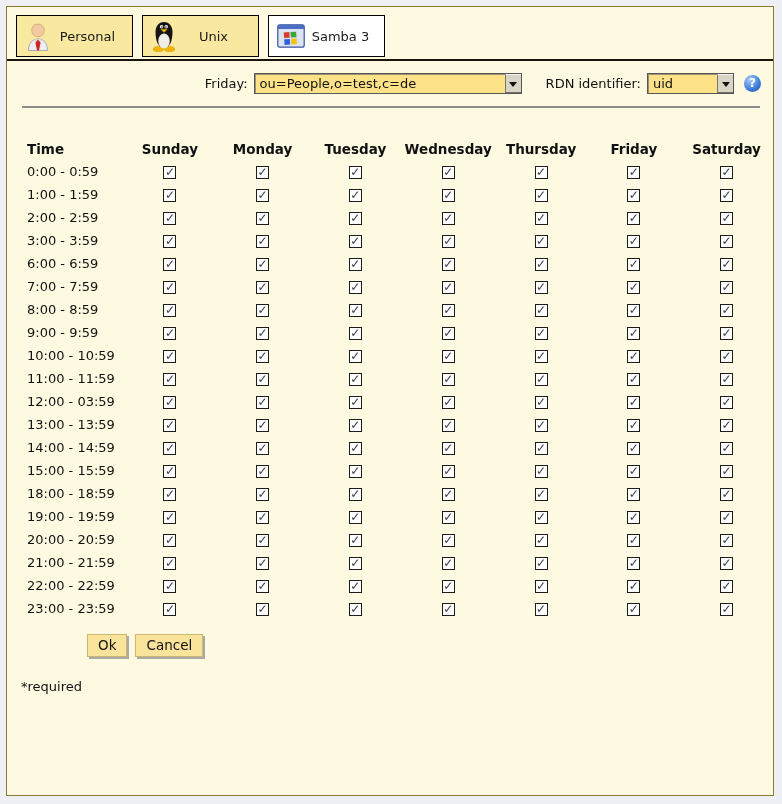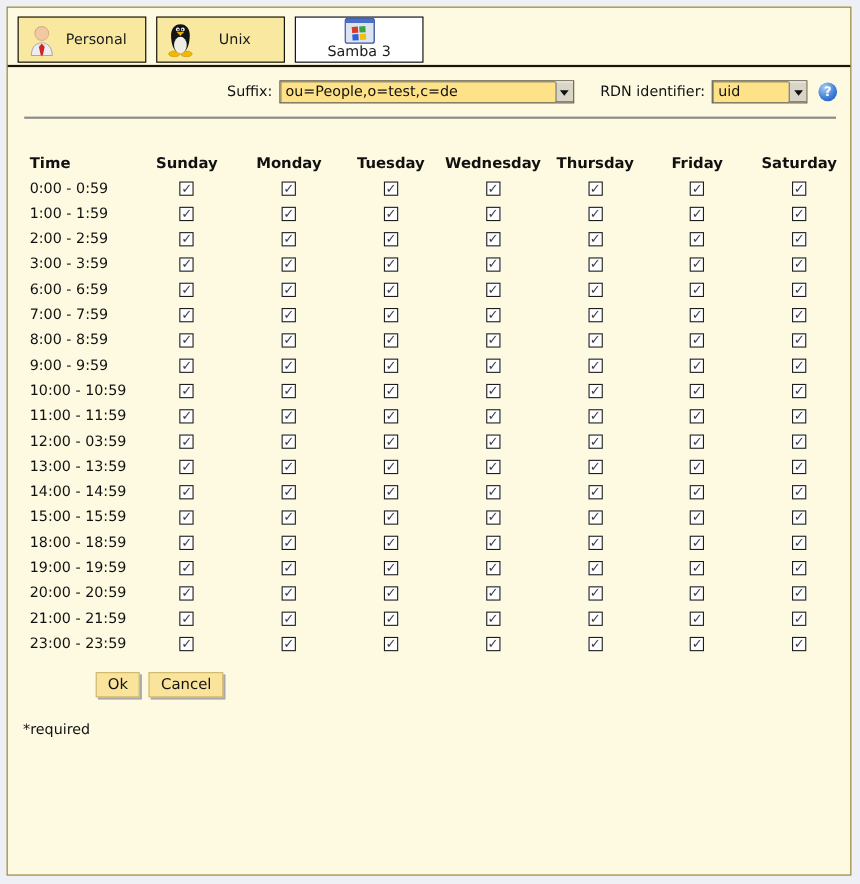--- a/index.html
+++ b/index.html
@@ -27,21 +27,21 @@
   .tab {
     display: flex;
     align-items: center;
     width: 117px;
     height: 42px;
     border: 1px solid #000;
     background: var(--tab_bg, #F9E8A0);
     padding: 0 8px;
     cursor: pointer;
   }
-  .tab.active { background: var(--tab_active_bg, #FFFFFF); flex-direction: column; }
+  .tab.active { background: var(--tab_active_bg, #FFFFFF); }
   .tab .tab-label { margin: 0 auto; font-size: 13px; color: #1a1a1a; }
   .tab svg { flex: 0 0 auto; }
   
   .suffix-row {
     display: flex;
     align-items: center;
     justify-content: flex-end;
     gap: 6px;
     padding: 12px 12px 0 0;
     font-size: 13px;
@@ -187,21 +187,21 @@
           <path d="M6.8 0 h5.6 v5.6 H6.8 z" fill="#3FA33C"></path>
           <path d="M0 6.8 h5.6 v5.6 H0 z" fill="#2B63D9"></path>
           <path d="M6.8 6.8 h5.6 v5.6 H6.8 z" fill="#F2C10E"></path>
         </g>
       </svg>
       <span class="tab-label">Samba 3</span>
     </div>
   </div>
 
   <div class="suffix-row">
-    <span>Suffix:</span>
+    <span>Friday:</span>
     <div class="sel sel-suffix">
       <span class="sel-text">ou=People,o=test,c=de</span>
       <span class="sel-arrow"></span>
     </div>
     <span class="rdn-label">RDN identifier:</span>
     <div class="sel sel-rdn">
       <span class="sel-text">uid</span>
       <span class="sel-arrow"></span>
     </div>
     <span class="help">?</span>
@@ -407,20 +407,30 @@
           <td class="time-cell">21:00 - 21:59</td>
           <td class="check-cell"><input type="checkbox" checked="" style=""></td>
           <td class="check-cell"><input type="checkbox" checked="" style=""></td>
           <td class="check-cell"><input type="checkbox" checked="" style=""></td>
           <td class="check-cell"><input type="checkbox" checked="" style=""></td>
           <td class="check-cell"><input type="checkbox" checked="" style=""></td>
           <td class="check-cell"><input type="checkbox" checked="" style=""></td>
           <td class="check-cell"><input type="checkbox" checked="" style=""></td>
         </tr>
         <tr>
+          <td class="time-cell">22:00 - 22:59</td>
+          <td class="check-cell"><input type="checkbox" checked="" style=""></td>
+          <td class="check-cell"><input type="checkbox" checked="" style=""></td>
+          <td class="check-cell"><input type="checkbox" checked="" style=""></td>
+          <td class="check-cell"><input type="checkbox" checked="" style=""></td>
+          <td class="check-cell"><input type="checkbox" checked="" style=""></td>
+          <td class="check-cell"><input type="checkbox" checked="" style=""></td>
+          <td class="check-cell"><input type="checkbox" checked="" style=""></td>
+        </tr>
+        <tr>
           <td class="time-cell">23:00 - 23:59</td>
           <td class="check-cell"><input type="checkbox" checked="" style=""></td>
           <td class="check-cell"><input type="checkbox" checked="" style=""></td>
           <td class="check-cell"><input type="checkbox" checked="" style=""></td>
           <td class="check-cell"><input type="checkbox" checked="" style=""></td>
           <td class="check-cell"><input type="checkbox" checked="" style=""></td>
           <td class="check-cell"><input type="checkbox" checked="" style=""></td>
           <td class="check-cell"><input type="checkbox" checked="" style=""></td>
         </tr>
       </tbody>

